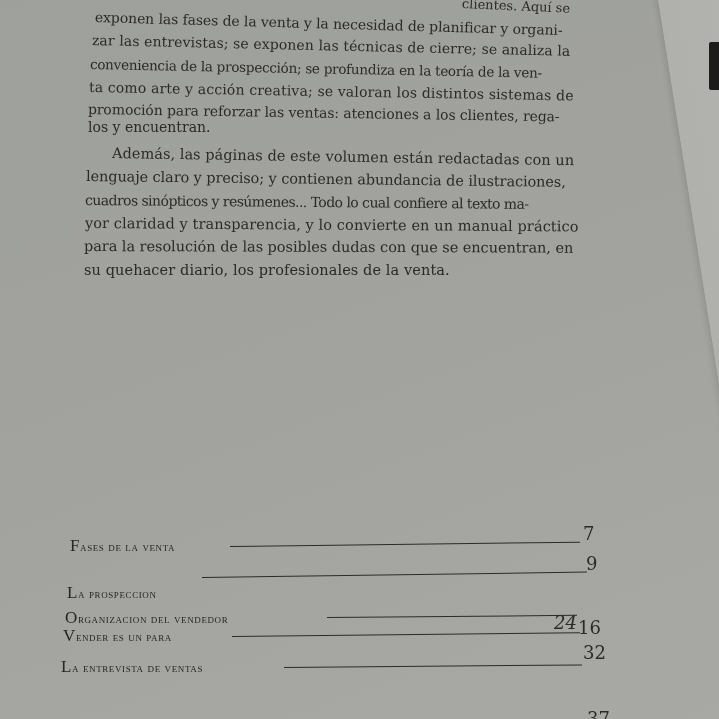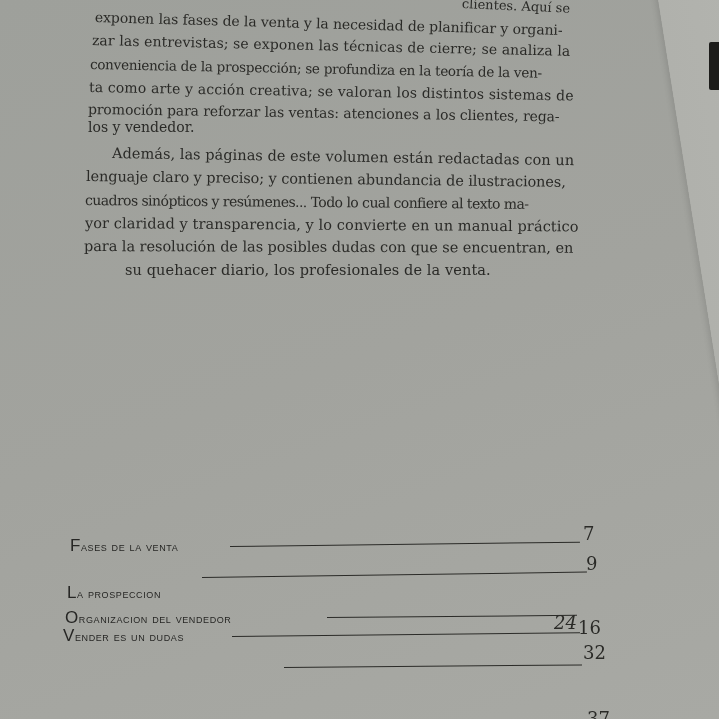--- a/index.html
+++ b/index.html
@@ -58,21 +58,21 @@
       transform-origin: left center;
     }
     .toc-item {
       position: absolute;
       left: 0;
       width: 719px;
       height: 30px;
     }
     .toc-label {
       position: absolute;
-      font-family: Liberation Sans, sans-serif;
+      font-family: Liberation Serif, serif;
       color: #262624;
       font-size: 13px;
       font-variant: small-caps;
       letter-spacing: 0.6px;
       white-space: nowrap;
     }
     .toc-label .cap { font-size: 17px; }
     .toc-leader {
       position: absolute;
       height: 0;
@@ -94,30 +94,30 @@
   <div class="page">
 
     <div class="body-text line" style="left:462px; top:-4px; font-size:13px; transform: rotate(2.5deg);">clientes. Aquí se</div>
 
     <div>
       <div class="body-text line" style="left:95px; top:9px; font-size:14px; letter-spacing:-0.1px; transform: rotate(1.6deg);">exponen las fases de la venta y la necesidad de planificar y organi-</div>
       <div class="body-text line" style="left:92px; top:32px; font-size:14px; letter-spacing:0.1px; transform: rotate(1.3deg);">zar las entrevistas; se exponen las técnicas de cierre; se analiza la</div>
       <div class="body-text line" style="left:90px; top:56px; font-size:13.6px; letter-spacing:-0.3px; transform: rotate(1.1deg);">conveniencia de la prospección; se profundiza en la teoría de la ven-</div>
       <div class="body-text line" style="left:89px; top:79px; font-size:14px; letter-spacing:0.15px; transform: rotate(1.0deg);">ta como arte y acción creativa; se valoran los distintos sistemas de</div>
       <div class="body-text line" style="left:88px; top:101px; font-size:14px; letter-spacing:-0.1px; transform: rotate(0.9deg);">promoción para reforzar las ventas: atenciones a los clientes, rega-</div>
-      <div class="body-text line" style="left:88px; top:119px; font-size:14px;">los y vendedor.</div>
+      <div class="body-text line" style="left:88px; top:119px; font-size:14px;">los y encuentran.</div>
     </div>
 
     <div>
       <div class="body-text line" style="left:112px; top:145px; font-size:14.5px; letter-spacing:0.05px; transform: rotate(0.9deg);">Además, las páginas de este volumen están redactadas con un</div>
       <div class="body-text line" style="left:86px; top:168px; font-size:14.5px; letter-spacing:-0.1px; transform: rotate(0.7deg);">lenguaje claro y preciso; y contienen abundancia de ilustraciones,</div>
       <div class="body-text line" style="left:85px; top:192px; font-size:14px; letter-spacing:-0.55px; transform: rotate(0.5deg);">cuadros sinópticos y resúmenes... Todo lo cual confiere al texto ma-</div>
       <div class="body-text line" style="left:85px; top:215px; font-size:14.5px; letter-spacing:0.1px; transform: rotate(0.4deg);">yor claridad y transparencia, y lo convierte en un manual práctico</div>
       <div class="body-text line" style="left:84px; top:238px; font-size:14.5px; letter-spacing:-0.05px; transform: rotate(0.2deg);">para la resolución de las posibles dudas con que se encuentran, en</div>
-      <div class="body-text line" style="left:84px; top:262px; font-size:14.5px; letter-spacing:0.1px;margin-left:41px;">su quehacer diario, los profesionales de la venta.</div>
+      <div class="body-text line" style="left:84px; top:262px; font-size:14.5px; letter-spacing:0.1px;">su quehacer diario, los profesionales de la venta.</div>
     </div>
 
     <div>
 
       <div class="toc-item" style="top:532px;">
         <div class="toc-label" style="left:70px; top:4px;"><span class="cap">F</span><span>ases de la venta</span></div>
         <div class="toc-leader" style="left:230px; top:14px; width:350px; transform: rotate(-0.7deg);"></div>
         <div class="toc-page" style="left:583px; top:-9px;">7</div>
       </div>
 
@@ -127,26 +127,27 @@
         <div class="toc-page" style="left:586px; top:-10px;">9</div>
       </div>
 
       <div class="toc-item" style="top:605px;padding-left:8px;">
         <div class="toc-label" style="left:65px; top:3px;"><span class="cap">O</span><span>rganizacion del vendedor</span></div>
         <div class="toc-leader" style="left:327px; top:12px; width:250px; transform: rotate(-0.5deg);"></div>
         <div class="toc-page" style="left:578px; top:-12px;margin-top:24px;">16</div>
       </div>
 
       <div class="toc-item" style="top:624px;">
-        <div class="toc-label" style="left:63px; top:2px;"><span class="cap">V</span><span>ender es un dudas</span></div>
+        <div class="toc-label" style="left:63px; top:2px;"><span class="cap">V</span><span>ender es un para</span></div>
         <div class="toc-leader" style="left:232px; top:12px; width:348px; transform: rotate(-0.6deg);"></div>
         <div class="toc-page" style="left:554px; top:-12px;font-style:italic;">24</div>
       </div>
 
       <div class="toc-item" style="top:655px;">
+        <div class="toc-label" style="left:61px; top:2px;"><span class="cap">L</span><span>a entrevista de ventas</span></div>
         <div class="toc-leader" style="left:284px; top:12px; width:298px; transform: rotate(-0.5deg);"></div>
         <div class="toc-page" style="left:583px; top:-13px;">32</div>
       </div>
 
       <div class="toc-item" style="top:684px;">
         <div class="toc-page" style="left:587px; top:24px;">37</div>
       </div>
 
     </div>
   </div>

